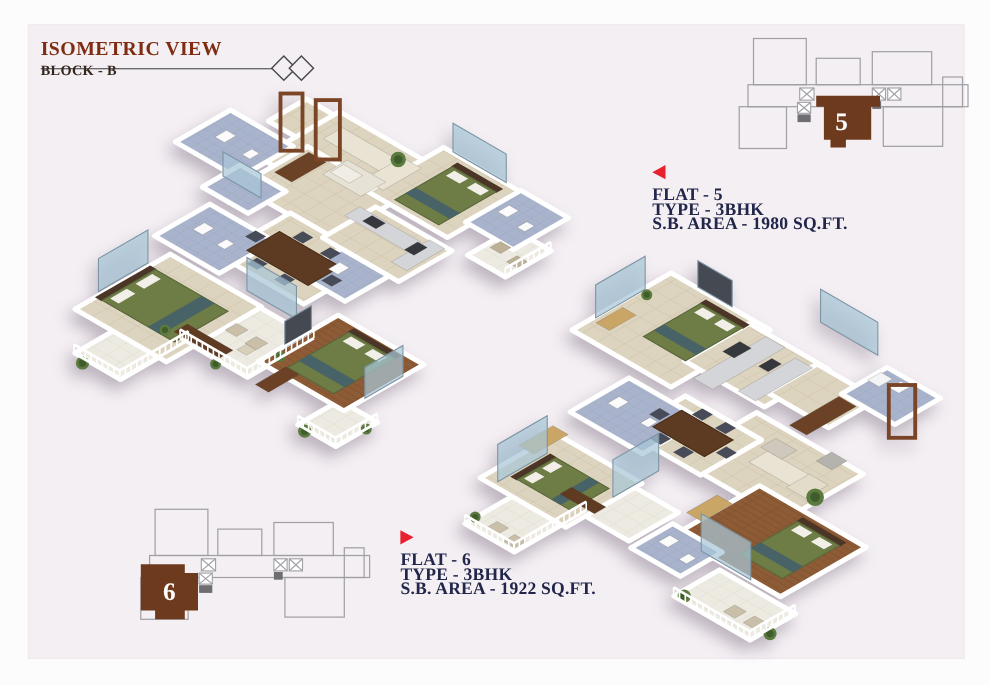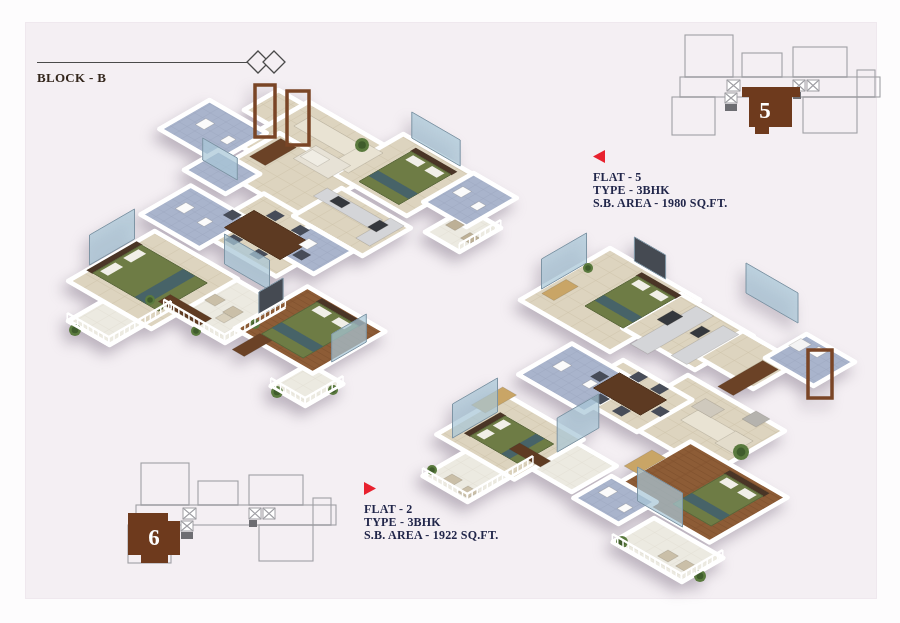--- a/index.html
+++ b/index.html
@@ -4,38 +4,39 @@
 <style>
   html,body{margin:0;padding:0;background:#fdfcfd;}
   .canvas{position:relative;width:900px;height:623px;background:#fdfcfd;overflow:hidden;
           font-family:"Liberation Serif", serif;}
   .page{position:absolute;left:25px;top:22px;width:852px;height:577px;background:#f4eff3;
         box-shadow:inset 0 0 0 1px #efe8ee;}
   .overlay{position:absolute;left:0;top:0;width:900px;height:623px;}
   .page-title{position:absolute;left:37px;top:34px;font-size:18px;font-weight:bold;
               color:#7e2d12;letter-spacing:.4px;}
   .title-rule{position:absolute;left:37px;top:62px;width:214px;height:1px;background:#4a4a4a;}
-  .block-label{position:absolute;left:37px;top:70px;font-size:13px;font-weight:bold;
+  .block-label{position:absolute;left:37px;top:56px;font-size:13px;font-weight:bold;
                color:#33261c;letter-spacing:.3px;}
-  .flat-info{position:absolute;font-size:12px;font-weight:bold;color:#21264a;
+  .flat-info{position:absolute;font-size:16px;font-weight:bold;color:#21264a;
              line-height:13px;letter-spacing:.2px;}
   .flat-info span{display:block;}
   #info5{left:593px;top:171px;}
   #info6{left:364px;top:503px;}
   .ol{fill:none;stroke:#9f9fa4;stroke-width:1.1;}
   .hatchbox{fill:#ffffff;stroke:#9f9fa4;stroke-width:1;}
   .unitnum{font-family:"Liberation Serif", serif;font-weight:bold;font-size:23px;fill:#ffffff;}
   .planGroup{filter:drop-shadow(-5px 8px 7px rgba(112,98,120,0.42));}
 </style>
 </head>
 <body>
 
 <div class="canvas">
   <div class="page"></div>
 
+  <div class="page-title">ISOMETRIC VIEW</div>
   <div class="title-rule"></div>
   <div class="block-label">BLOCK - B</div>
 
   <svg class="overlay" viewBox="0 0 900 623">
     <defs>
       <pattern id="pt-tile" width="16" height="16" patternUnits="userSpaceOnUse" patternTransform="matrix(0.866,0.5,-0.866,0.5,0,0)">
         <rect width="16" height="16" fill="#ddd4bf"></rect>
         <path d="M16 0H0V16" stroke="#cdc3a9" stroke-width="1" fill="none"></path>
       </pattern>
       <pattern id="pt-bath" width="9" height="9" patternUnits="userSpaceOnUse" patternTransform="matrix(0.866,0.5,-0.866,0.5,0,0)">
@@ -398,17 +399,17 @@
       <polygon points="274,51 285,62 274,73 263,62" fill="#f4eff3" stroke="#4a4a4a" stroke-width="1.3"></polygon>
     </g>
   </svg>
 
   <div class="flat-info" id="info5">
     <span>FLAT - 5</span>
     <span>TYPE - 3BHK</span>
     <span>S.B. AREA - 1980 SQ.FT.</span>
   </div>
   <div class="flat-info" id="info6">
-    <span>FLAT - 2</span>
+    <span>FLAT - 6</span>
     <span>TYPE - 3BHK</span>
     <span>S.B. AREA - 1922 SQ.FT.</span>
   </div>
 </div>
 
 </body></html>

